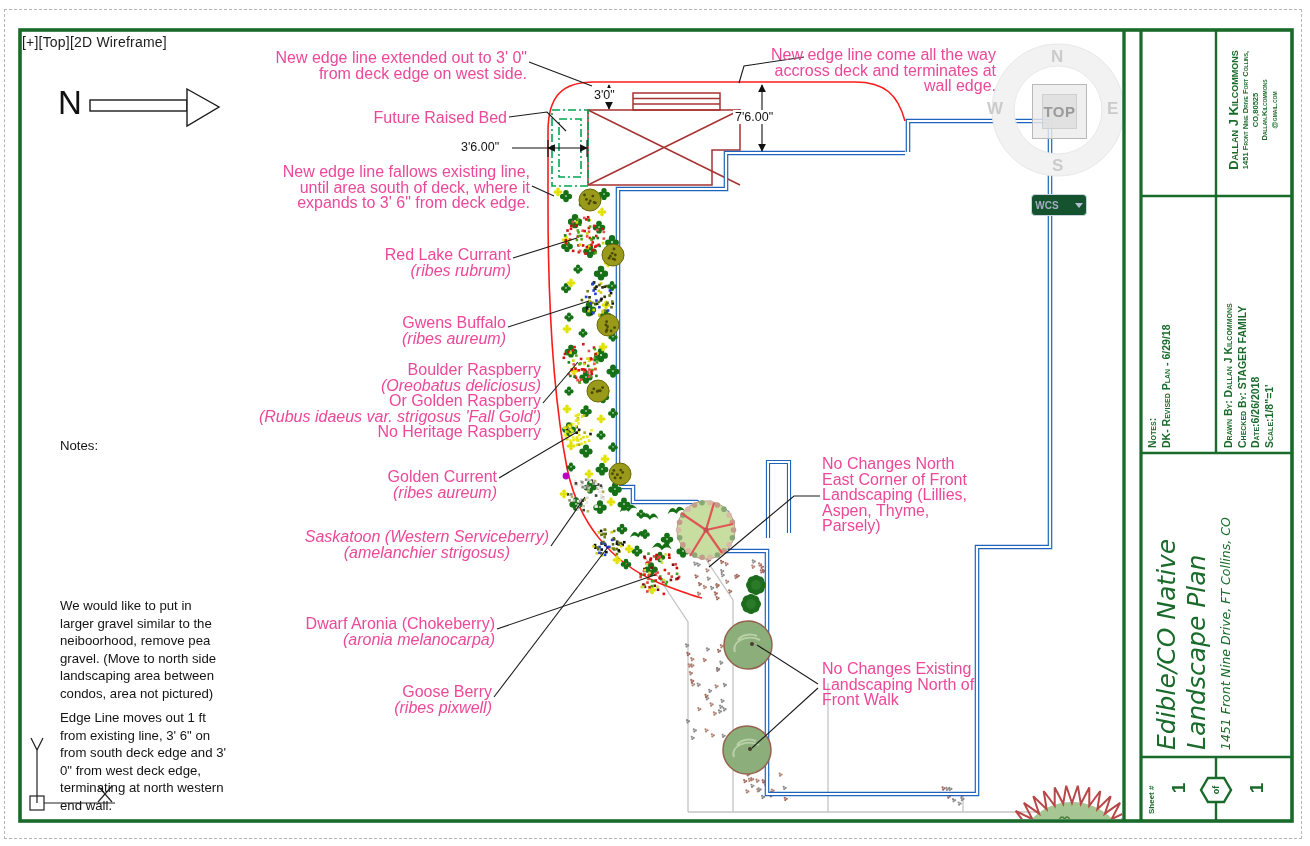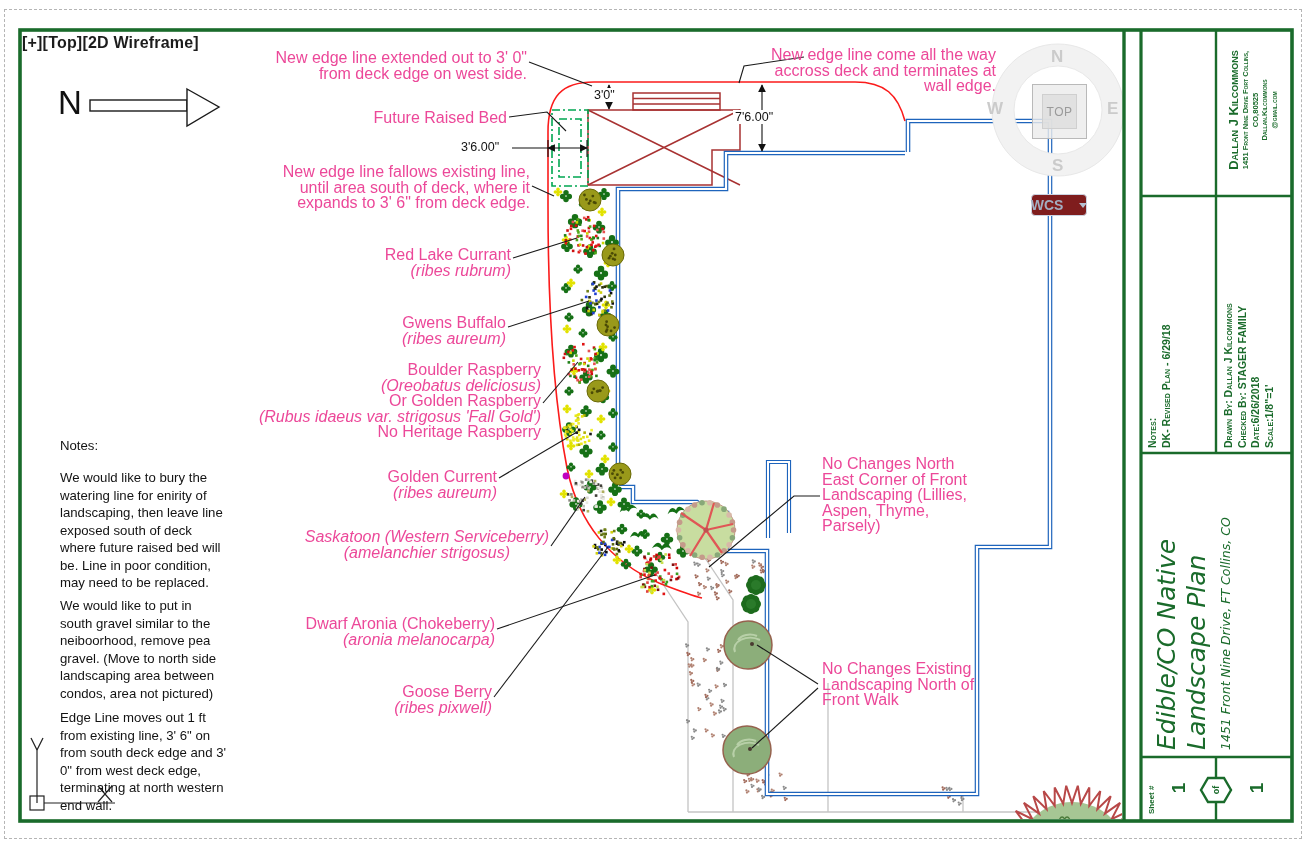--- a/index.html
+++ b/index.html
@@ -5,32 +5,32 @@
   html,body{margin:0;padding:0;background:#fff;}
   #stage{position:relative;width:1310px;height:846px;background:#ffffff;overflow:hidden;
          font-family:"Liberation Sans",sans-serif;outline:1px solid #d5d5d5;}
   .dashpaper{position:absolute;left:4px;top:9px;width:1296px;height:828px;border:1px dashed #b5b5b5;}
   svg{position:absolute;left:0;top:0;}
   .txt{position:absolute;color:#ec4899;font-size:16px;line-height:15.5px;white-space:nowrap;}
   .r{text-align:right;}
   .sci{font-style:italic;}
   .notes{position:absolute;color:#131313;font-size:13.2px;line-height:17.5px;white-space:pre-line;width:275px;}
   .dim{position:absolute;color:#131313;font-size:12.5px;background:#fff;padding:0 2px;}
-  .vplabel{position:absolute;left:22px;top:34px;font-size:16px;font-weight:700;color:#1c1c1c;letter-spacing:.2px;}
+  .vplabel{position:absolute;left:22px;top:34px;font-size:14px;font-weight:400;color:#1c1c1c;letter-spacing:.2px;}
   .northN{position:absolute;left:58px;top:84px;font-size:33px;color:#111;}
   
   .cube{position:absolute;left:1032px;top:84px;width:53px;height:53px;background:rgba(236,236,236,.82);
         border:1px solid #b9b9b9;display:flex;align-items:center;justify-content:center;}
   .cube-inner{width:33px;height:33px;background:rgba(222,222,222,.85);border:1px solid #cfcfcf;
         display:flex;align-items:center;justify-content:center;}
-  .cube-top{font-size:12px;font-weight:400;color:#9a9a9a;letter-spacing:.5px;}
+  .cube-top{font-size:15px;font-weight:700;color:#9a9a9a;letter-spacing:.5px;}
   .cdir{position:absolute;font-size:17px;font-weight:700;color:#cbcbcb;}
-  .wcs{position:absolute;left:1031px;top:194px;width:54px;height:20px;background:#7f1d1d;border:1px solid #ccd4e2;
+  .wcs{position:absolute;left:1031px;top:194px;width:54px;height:20px;background:#14532d;border:1px solid #ccd4e2;
        border-radius:4px;display:flex;align-items:center;justify-content:center;gap:16px;
-       font-size:14px;color:#a3aec2;font-weight:600;}
+       font-size:10px;color:#a3aec2;font-weight:600;}
   .wcs .tri{width:0;height:0;border-left:4px solid transparent;border-right:4px solid transparent;border-top:5px solid #b6c0d2;}
   
   .rot{position:absolute;transform:rotate(-90deg);transform-origin:0 0;color:#1a6b2b;}
   .tb-name{font-variant:small-caps;font-weight:700;font-size:13px;line-height:15px;}
   .tb-sm{font-variant:small-caps;font-size:7.6px;line-height:9.5px;font-weight:600;}
   .tb-notes{font-variant:small-caps;font-size:10.5px;line-height:13.5px;font-weight:600;}
   .tb-title{font-style:italic;font-size:25px;line-height:30px;font-family:"DejaVu Sans",sans-serif;font-weight:400;}
   .tb-sub{font-style:italic;font-size:12.5px;line-height:16px;margin-top:6px;font-family:"DejaVu Sans",sans-serif;}
   .tb-sheetlbl{font-size:8px;font-weight:600;}
   .tb-big1{font-size:19px;font-weight:600;}
@@ -1319,29 +1319,22 @@
       <div>Aspen, Thyme,</div>
     <div>Parsely)</div>
   </div>
   <div class="txt" style="left:822px;top:661px;">
     <div>No Changes Existing</div>
       <div>Landscaping North of</div>
     <div>Front Walk</div>
   </div>
 
   <div class="notes" style="left:60px;top:437px;">Notes:</div>
-  <div class="notes" style="left:60px;top:469px;">We would like to bury the
-watering line for enirity of
-landscaping, then leave line
-exposed south of deck
-where future raised bed will
-be. Line in poor condition,
-may need to be replaced.</div>
   <div class="notes" style="left:60px;top:597px;">We would like to put in
-south gravel similar to the
+larger gravel similar to the
 neiboorhood, remove pea
 gravel. (Move to north side
 landscaping area between
 condos, area not pictured)</div>
   <div class="notes" style="left:60px;top:709px;">Edge Line moves out 1 ft
 from existing line, 3' 6" on
 from south deck edge and 3'
 0" from west deck edge,
 terminating at north western
 end wall.</div>

